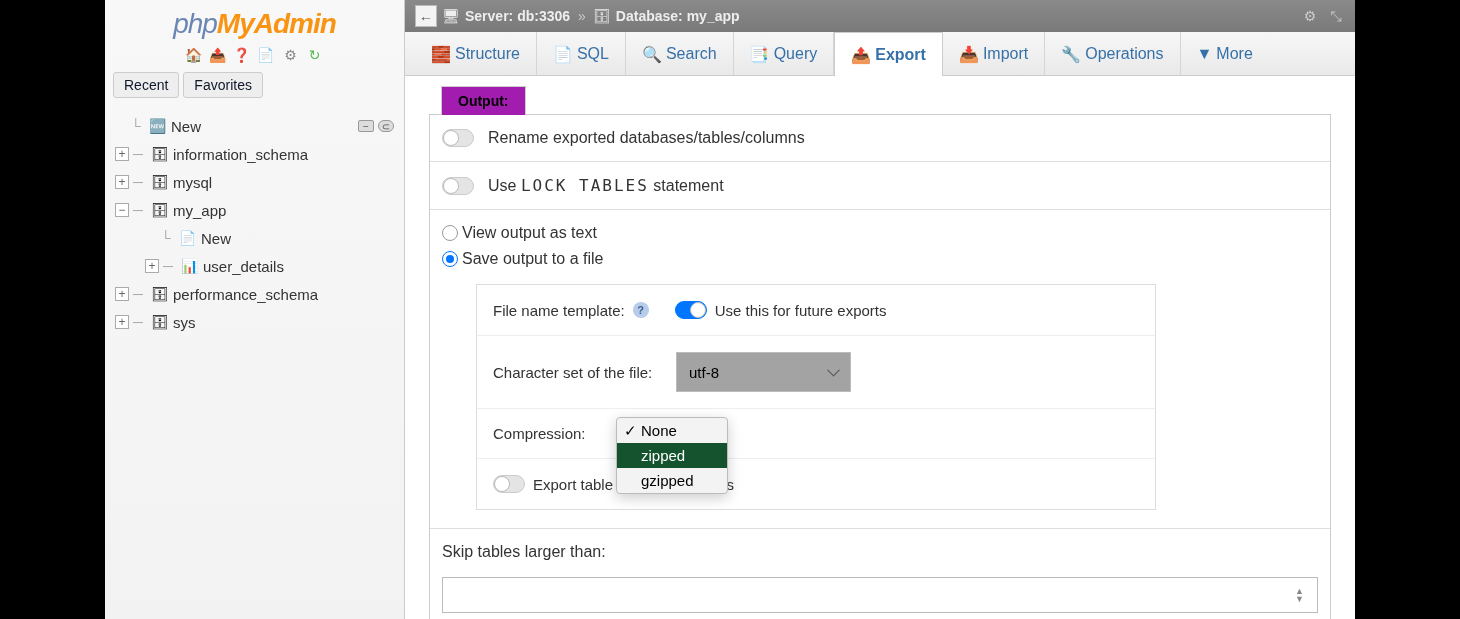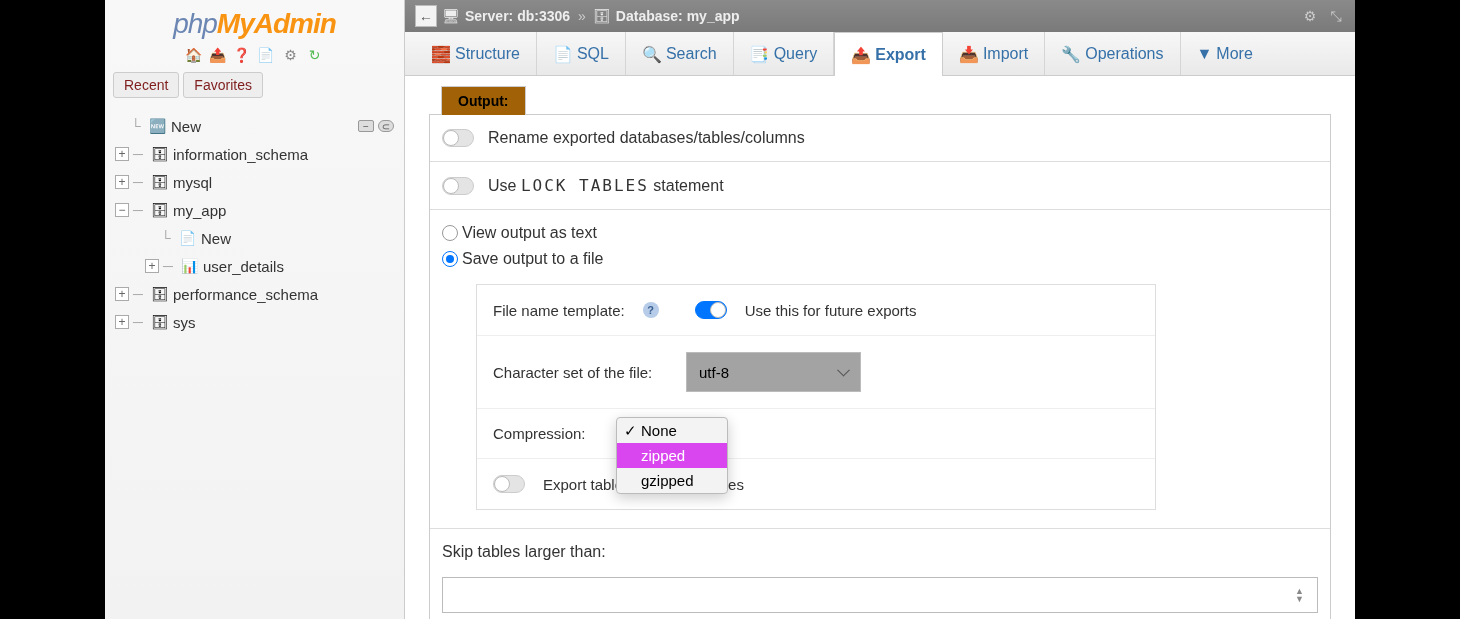--- a/index.html
+++ b/index.html
@@ -6,21 +6,21 @@
 body { font-family: -apple-system, BlinkMacSystemFont, "Segoe UI", sans-serif; font-size: 14px; background: #000; width: 1460px; height: 619px; overflow: hidden; position: relative; }
 .app { position: absolute; left: 105px; top: 0; width: 1250px; height: 619px; background: #f5f5f5; }
 .sidebar { position: absolute; left: 0; top: 0; width: 300px; height: 619px; background: linear-gradient(180deg,#f8f8f8,#f2f2f2); border-right: 1px solid #ccc; }
 .logo { text-align: center; padding: 8px 0 2px; }
 .logo-text { font-size: 28px; font-weight: 400; font-style: italic; letter-spacing: -1px; }
 .logo-text .l1 { color: #6b86b3; }
 .logo-text .l2 { color: #f89412; font-weight: 700; }
 .logo-icons { text-align: center; padding: 4px 0 6px; display: flex; justify-content: center; gap: 6px; }
 .mini-icon { width: 18px; height: 18px; display: inline-flex; align-items: center; justify-content: center; font-size: 14px; }
 .side-tabs { display: flex; gap: 4px; padding: 2px 8px 6px; }
-.side-tab { border: 1px solid #ccc; background: #eee; color: #7f1d1d; padding: 4px 10px; border-radius: 3px; cursor: pointer; text-align: right; }
+.side-tab { border: 1px solid #ccc; background: #eee; color: #0f172a; padding: 4px 10px; border-radius: 3px; cursor: pointer; text-align: right; }
 .tree-toolbar { position: absolute; right: 10px; top: 120px; display: flex; gap: 4px; }
 .sq-icon { width: 16px; height: 12px; border: 1px solid #999; background: #ddd; border-radius: 2px; display: inline-flex; align-items: center; justify-content: center; font-size: 10px; color: #555; }
 .tree { padding: 8px 4px 0 10px; }
 .tree-row { display: flex; align-items: center; height: 28px; cursor: pointer; }
 .exp { width: 14px; height: 14px; border: 1px solid #aaa; background: #fff; display: inline-flex; align-items: center; justify-content: center; font-size: 12px; line-height: 1; color: #666; margin-right: 2px; }
 .dash { width: 14px; height: 14px; display: inline-flex; align-items: center; justify-content: center; color: #aaa; margin-right: 2px; }
 .node-icon { width: 18px; height: 16px; margin: 0 4px; display: inline-flex; align-items: center; justify-content: center; }
 .tree-label { color: #333; font-size: 15px; }
 .indent1 { padding-left: 30px; }
 .main { position: absolute; left: 300px; top: 0; right: 0; bottom: 0; background: #fff; }
@@ -30,53 +30,53 @@
 .crumb-link { color: #eee; font-weight: bold; }
 .crumb-sep { color: #ccc; margin: 0 2px; }
 .crumb-right { margin-left: auto; display: flex; gap: 8px; color: #ccc; }
 .gear-icon, .collapse-icon { width: 18px; height: 18px; cursor: pointer; display: inline-flex; align-items: center; justify-content: center; }
 .tab-bar { height: 44px; background: linear-gradient(#f7f7f7,#e9e9e9); border-bottom: 1px solid #ccc; display: flex; align-items: stretch; padding-left: 10px; }
 .tab { display: flex; align-items: center; gap: 6px; padding: 0 16px; border-right: 1px solid #d5d5d5; color: #3570a8; font-size: 16px; cursor: pointer; }
 .tab.active { background: #fff; border-top: 1px solid #ccc; border-left: 1px solid #ccc; border-right: 1px solid #ccc; margin-bottom: -1px; font-weight: 700; }
 .tab svg, .tab .tab-ico { width: 18px; height: 18px; }
 .tab-more { display: flex; align-items: center; gap: 4px; padding: 0 16px; color: #3570a8; font-size: 16px; cursor: pointer; }
 .content { position: absolute; top: 76px; left: 0; right: 0; bottom: 0; overflow: auto; padding: 10px 24px; }
-.output-tab { display: inline-block; background: #a16207; border: 1px solid #ccc; border-bottom: none; padding: 6px 16px; font-weight: 700; margin-left: 12px; position: relative; z-index: 2; text-align: center; }
+.output-tab { display: inline-block; background: #a21caf; border: 1px solid #ccc; border-bottom: none; padding: 6px 16px; font-weight: 700; margin-left: 12px; position: relative; z-index: 2; text-align: center; }
 .panel { border: 1px solid #ccc; background: #fff; margin-top: -1px; }
 .opt-row { display: flex; align-items: center; gap: 14px; padding: 14px 12px; border-bottom: 1px solid #ddd; }
 .opt-row:last-of-type { border-bottom: none; }
 .toggle { width: 32px; height: 18px; border-radius: 10px; background: #e4e4e4; border: 1px solid #ccc; position: relative; cursor: pointer; flex-shrink: 0; }
 .toggle::after { content: ''; position: absolute; width: 16px; height: 16px; background: #fff; border-radius: 50%; left: 0; top: 0; border: 1px solid #bbb; box-sizing: border-box; }
 .toggle.on { background: #0075ff; border-color: #0075ff; }
 .toggle.on::after { left: auto; right: 0; }
 .opt-label { color: #333; font-size: 16px; }
 .code-font { font-family: ui-monospace, Menlo, monospace; letter-spacing: 2px; }
 .radio-block { padding: 10px 12px 0; border-bottom: 1px solid #ddd; }
 .radio-row { display: flex; align-items: center; gap: 4px; padding: 4px 0; }
 .radio { width: 16px; height: 16px; border: 1.5px solid #999; border-radius: 50%; display: inline-flex; align-items: center; justify-content: center; cursor: pointer; }
 .radio.on { border-color: #0075ff; }
 .radio.on::after { content: ''; width: 8px; height: 8px; background: #0075ff; border-radius: 50%; }
 .sub-panel { margin: 12px 0 18px 34px; border: 1px solid #ddd; width: 680px; }
-.sub-row { display: flex; align-items: center; gap: 18px; padding: 16px 16px; border-bottom: 1px solid #eee; }
+.sub-row { display: flex; align-items: center; gap: 8px; padding: 16px 16px; border-bottom: 1px solid #eee; }
 .sub-label { color: #333; font-size: 15px; }
 .help-dot { width: 16px; height: 16px; border-radius: 50%; background: #b6cce8; color: #3a5f91; font-size: 11px; display: inline-flex; align-items: center; justify-content: center; font-weight: 700; }
 .text-input { border: 1px solid #bbb; background: #fff; height: 36px; padding: 0 10px; font-size: 15px; outline: none; }
 .select { border: 1px solid #bbb; background: #a3a3a3; height: 40px; padding: 0 34px 0 12px; font-size: 15px; position: relative; display: flex; align-items: center; min-width: 175px; cursor: pointer; }
 .select::after { content: ''; position: absolute; right: 12px; top: 50%; width: 8px; height: 8px; border-right: 1.5px solid #555; border-bottom: 1.5px solid #555; transform: translateY(-70%) rotate(45deg); }
 .skip-row { padding: 14px 12px 8px; color: #333; font-size: 16px; }
 .big-input { display: block; width: calc(100% - 24px); margin: 8px 12px 14px; height: 36px; border: 1px solid #bbb; padding: 0 30px 0 10px; font-size: 15px; position: relative; }
 .spinner { position: absolute; right: 26px; display: flex; flex-direction: column; gap: 0; color: #888; font-size: 9px; line-height: 8px; }
 .console-tag { position: absolute; bottom: 0; left: 0; background: #fafafa; border: 1px solid #ccc; border-bottom: none; padding: 3px 10px 3px 24px; font-size: 14px; color: #444; }
 .console-tag::before { content:''; position:absolute; left:8px; top:7px; width:8px; height:8px; background:#555; }
 .console-sub { color:#999; font-size: 13px; }
 
 .dropdown { position: absolute; background: #f3f3f3; border: 1px solid #bbb; border-radius: 4px; box-shadow: 0 4px 14px rgba(0,0,0,0.2); min-width: 112px; overflow: hidden; }
 .dd-item { padding: 4px 12px 4px 24px; font-size: 15px; position: relative; cursor: pointer; }
 .dd-item.checked::before { content: '✓'; position: absolute; left: 7px; }
-.dd-item.hl { background: #d946ef; color: #fff; }
+.dd-item.hl { background: #14532d; color: #fff; }
 </style>
 </head>
 <body>
 
 <div class="app">
   <div class="sidebar">
     <div class="logo">
       <span class="logo-text"><span class="l1">php</span><span class="l2">MyAdmin</span></span>
     </div>
     <div class="logo-icons">

